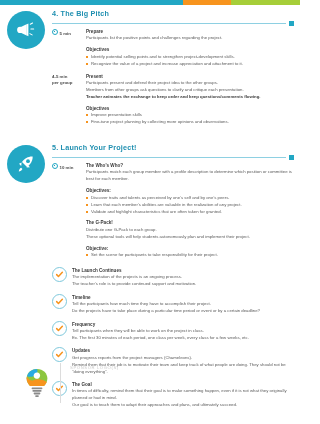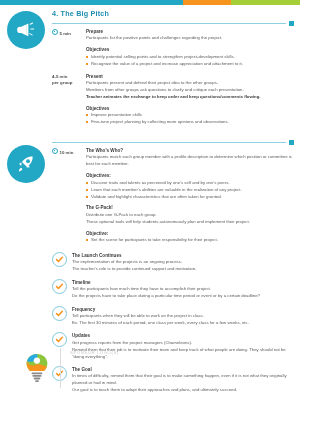--- a/index.html
+++ b/index.html
@@ -310,20 +310,21 @@
             <path d="M18.6 4.6 C15.0 4.2 10.4 6.4 8.0 10.0 L13.0 15.0 C16.6 12.6 19.0 8.2 18.6 4.6 Z"></path>
             <path d="M7.6 10.6 L5.0 11.8 L7.2 14.0 Z"></path>
             <path d="M12.6 15.6 L13.8 13.0 L16.0 15.2 Z"></path>
             <circle cx="14.0" cy="9.2" r="1.9" fill="#22a7c4"></circle>
             <path d="M7.2 15.8 C5.6 16.4 5.0 18.0 4.8 19.4 C6.2 19.2 7.8 18.6 8.4 17.0 Z"></path>
           </g>
         </svg>
       </div>
     </div>
     <div class="body-col">
+      <div class="sec-title">5.  Launch Your Project!</div>
       <div class="title-rule">
         <div class="line"></div>
         <div class="dot"></div>
       </div>
 
       <div class="trow">
         <div class="time-col">
           <span class="clock"></span><span>10 min</span>
         </div>
         <div class="txt-col">

